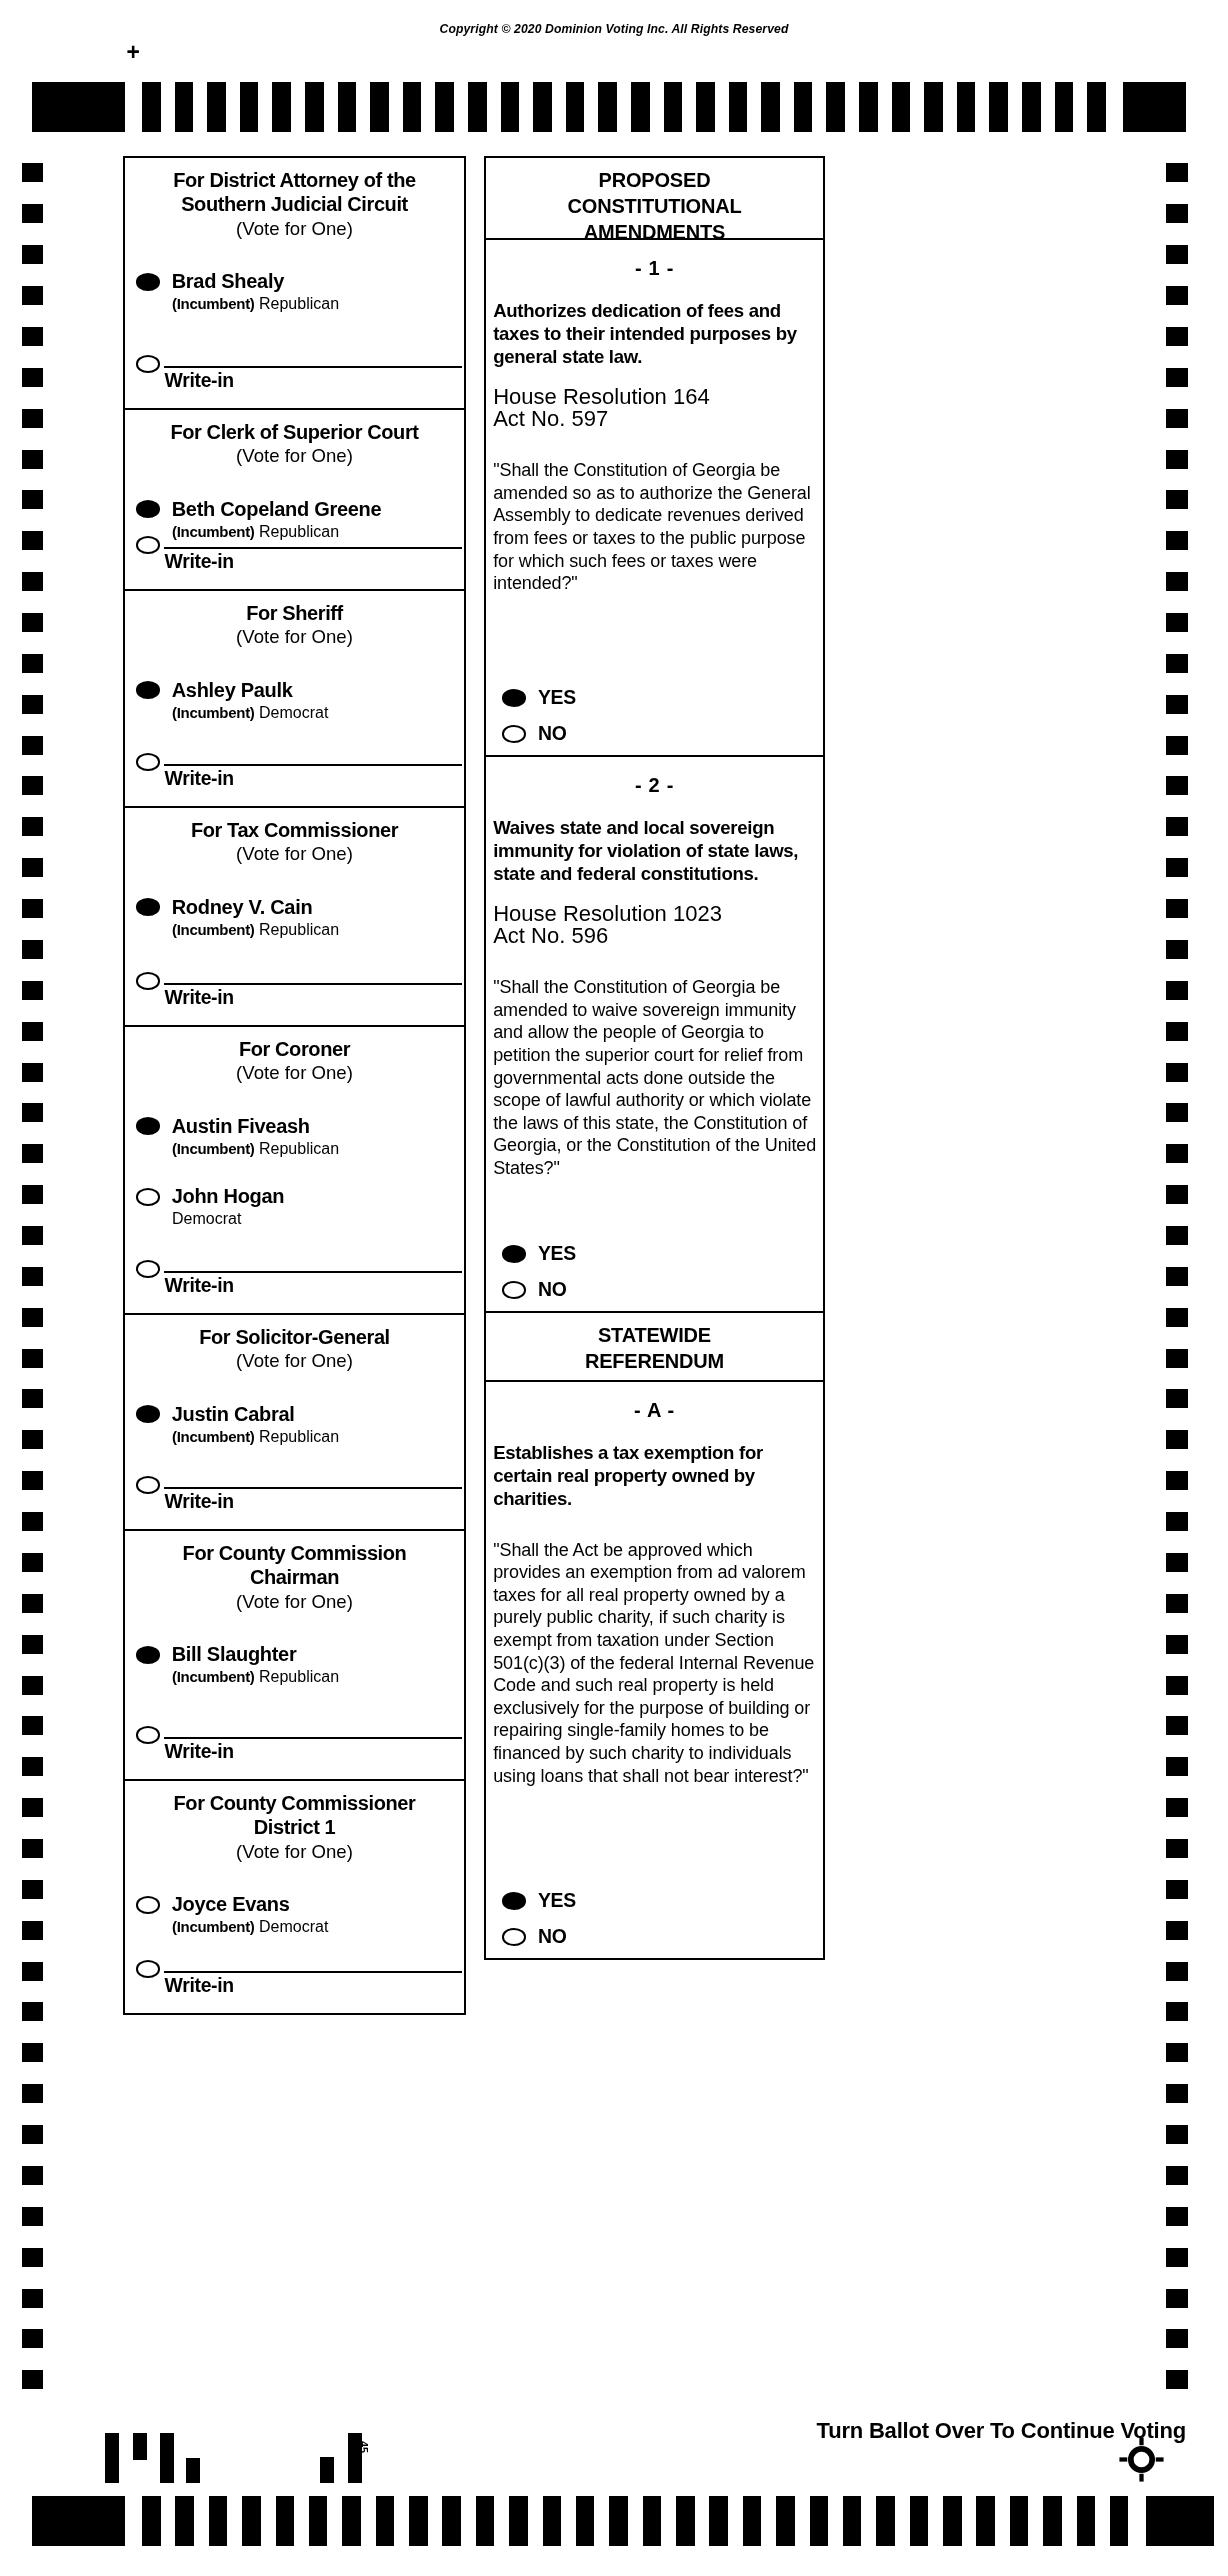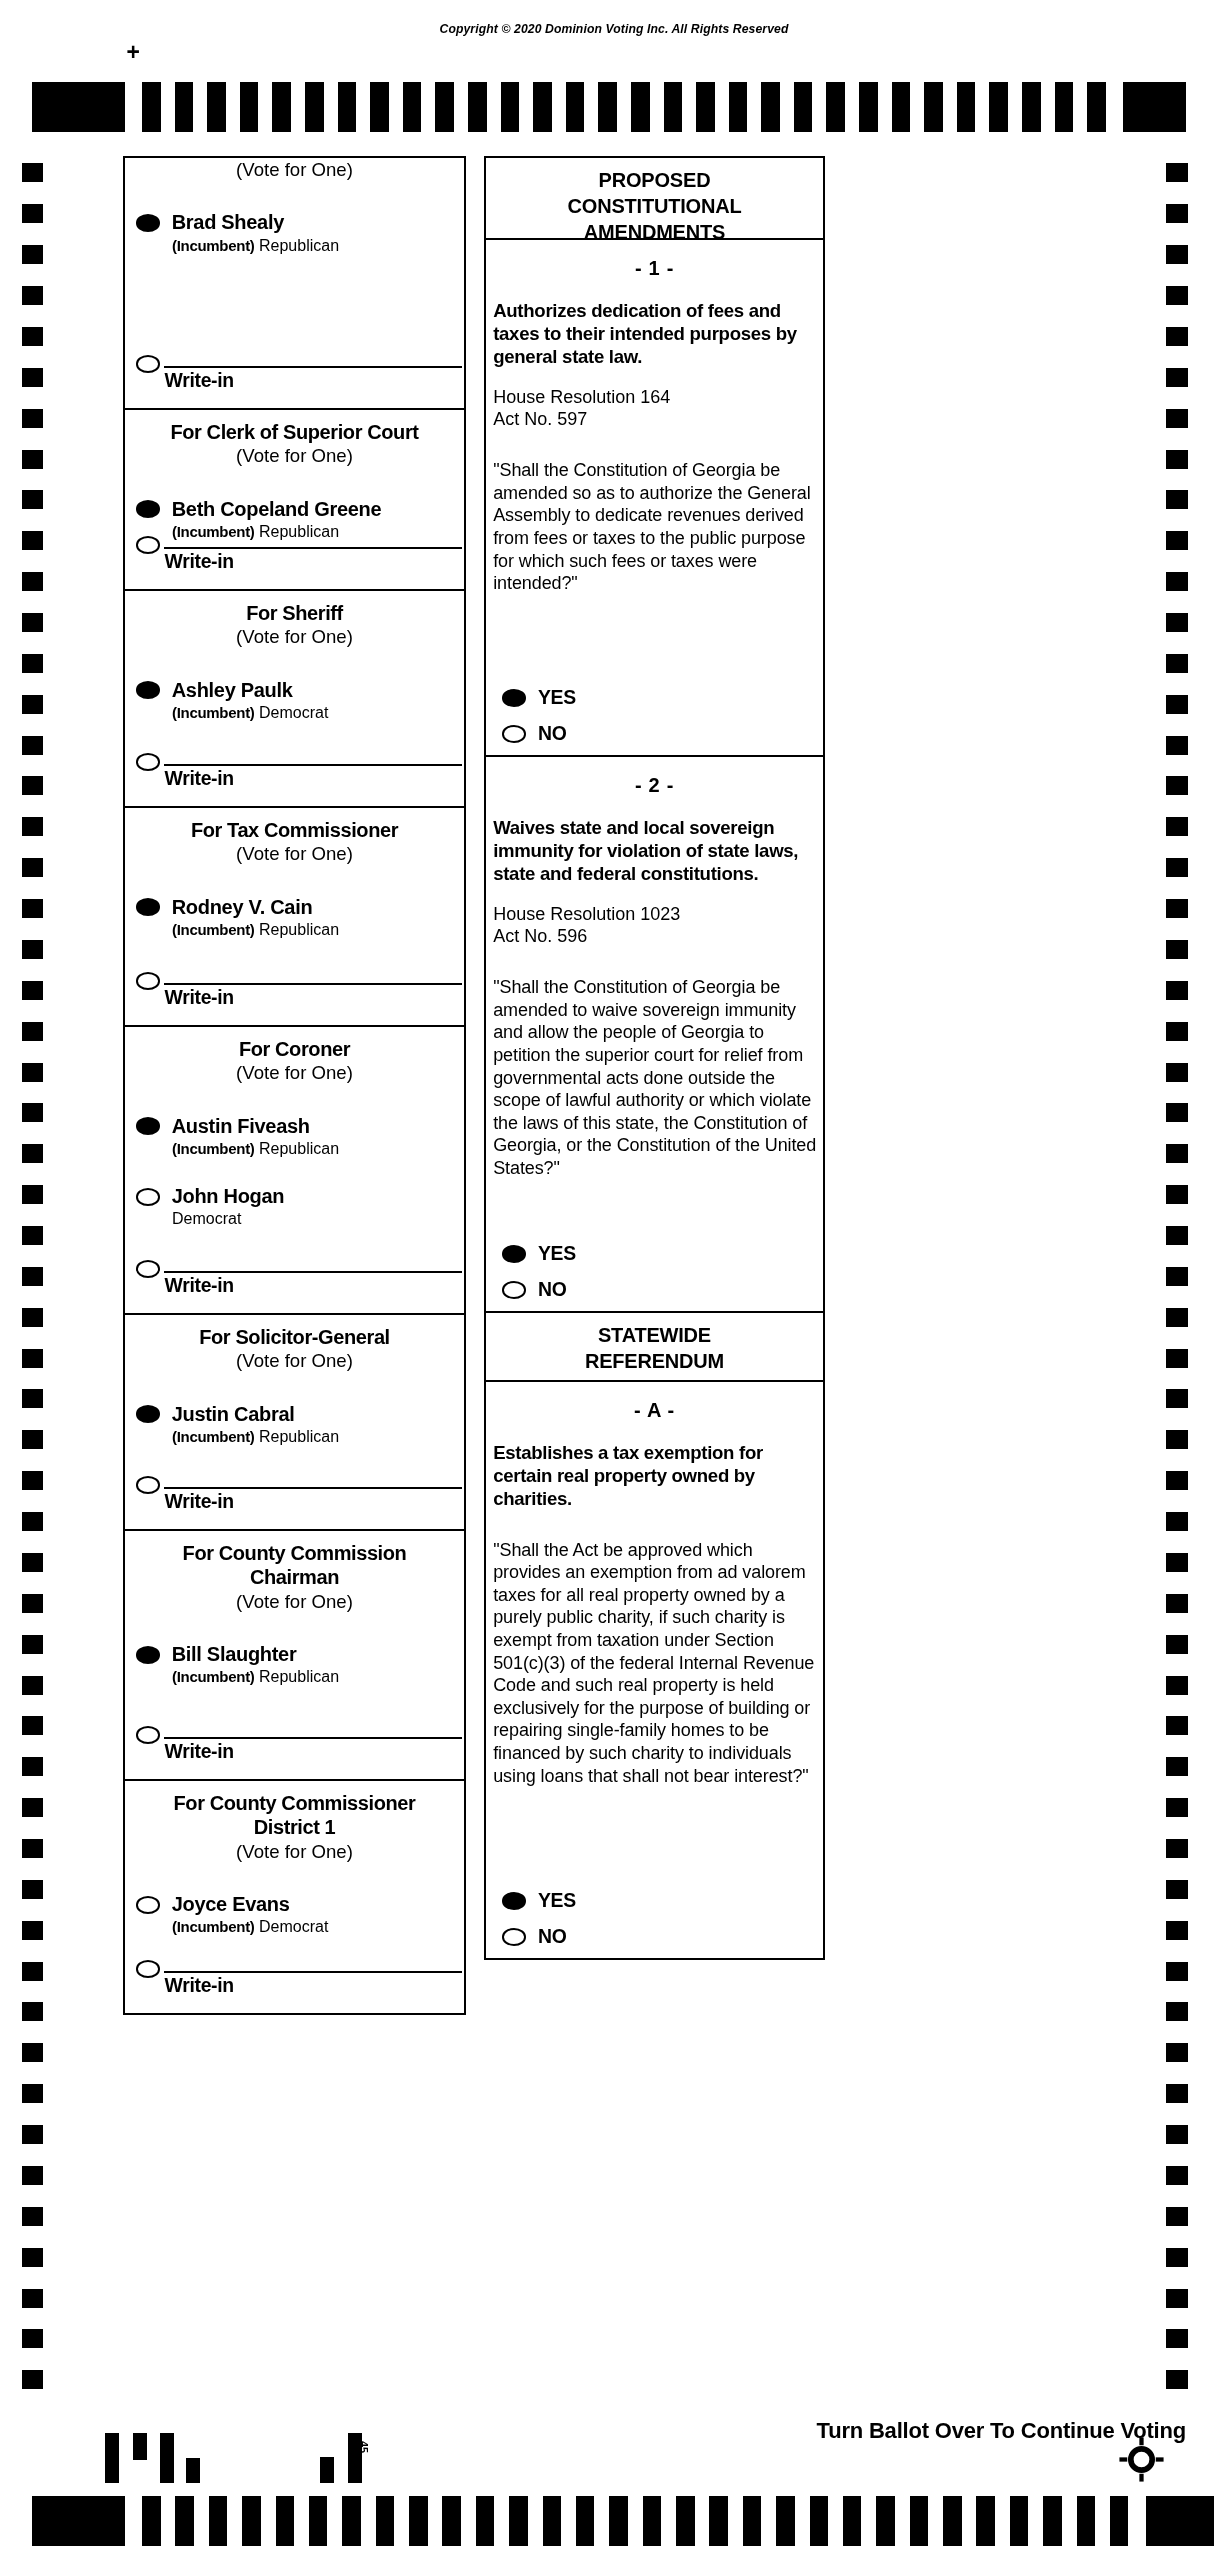--- a/index.html
+++ b/index.html
@@ -34,21 +34,21 @@
   .cand-detail .inc{font-weight:bold;font-size:15px;letter-spacing:-0.3px;}
   .writein{position:absolute;left:10.8px;right:2.2px;bottom:5.7px;display:flex;align-items:center;}
   .writein .oval{margin-right:4.3px;margin-bottom:29px;}
   .wi-col{flex:1;border-top:2.2px solid #000;padding-top:1.4px;}
   .wi-label{font-weight:bold;font-size:19.4px;letter-spacing:-0.3px;}
   
   .m-header{font-weight:bold;font-size:20px;line-height:26px;text-align:center;white-space:pre-line;
             padding-top:8.6px;letter-spacing:-0.2px;}
   .m-num{font-weight:bold;font-size:20px;text-align:center;margin-top:17px;letter-spacing:0.7px;}
   .m-summary{font-weight:bold;font-size:18.6px;line-height:23px;letter-spacing:-0.3px;margin:18.6px 7.2px 0 7.2px;}
-  .m-auth{font-size:18px;line-height:22px;white-space:pre-line;margin:18.6px 7.2px 0 7.2px;}
+  .m-auth{font-size:22px;line-height:22px;white-space:pre-line;margin:18.6px 7.2px 0 7.2px;}
   .m-question{font-size:18px;line-height:22.6px;letter-spacing:-0.1px;margin:29px 5.7px 0 7.2px;}
   .choices{position:absolute;left:16px;bottom:10px;}
   .choice{display:flex;align-items:center;margin-top:13px;}
   .choice-label{font-weight:bold;font-size:19.4px;margin-left:11.5px;letter-spacing:-0.2px;}
   
   .barcode-bar{position:absolute;background:#000;width:13.6px;}
   .barcode-num{position:absolute;font-size:10.8px;font-weight:bold;transform:rotate(90deg);}
   .turnover{position:absolute;top:2418px;right:42px;font-weight:bold;font-size:22px;letter-spacing:-0.2px;}
   .target{position:absolute;}
 </style>
@@ -240,20 +240,22 @@
     <div class="sq" style="left: 1166px; top: 2166px; width: 21.5px; height: 19.4px;"></div>
     <div class="sq" style="left: 1166px; top: 2207px; width: 21.5px; height: 19.4px;"></div>
     <div class="sq" style="left: 1166px; top: 2248px; width: 21.5px; height: 19.4px;"></div>
     <div class="sq" style="left: 1166px; top: 2289px; width: 21.5px; height: 19.4px;"></div>
     <div class="sq" style="left: 1166px; top: 2329px; width: 21.5px; height: 19.4px;"></div>
     <div class="sq" style="left: 1166px; top: 2370px; width: 21.5px; height: 19.4px;"></div>
   </div>
 
 <div class="bcol" id="contest-column" style="left:123px;top:156px;width:339px;">
     <section class="sec contest" style="height: 252px;">
+    <div class="c-title">For District Attorney of the
+Southern Judicial Circuit</div>
     <div class="c-instr">(Vote for One)</div>
     <div class="cands">
         <div class="cand">
     <div class="cand-top">
       <span class="oval filled"></span>
       <span class="cand-name">Brad Shealy</span>
     </div>
     <div class="cand-detail">
       <span class="inc">(Incumbent)</span>
       <span class="party"> Republican</span>

